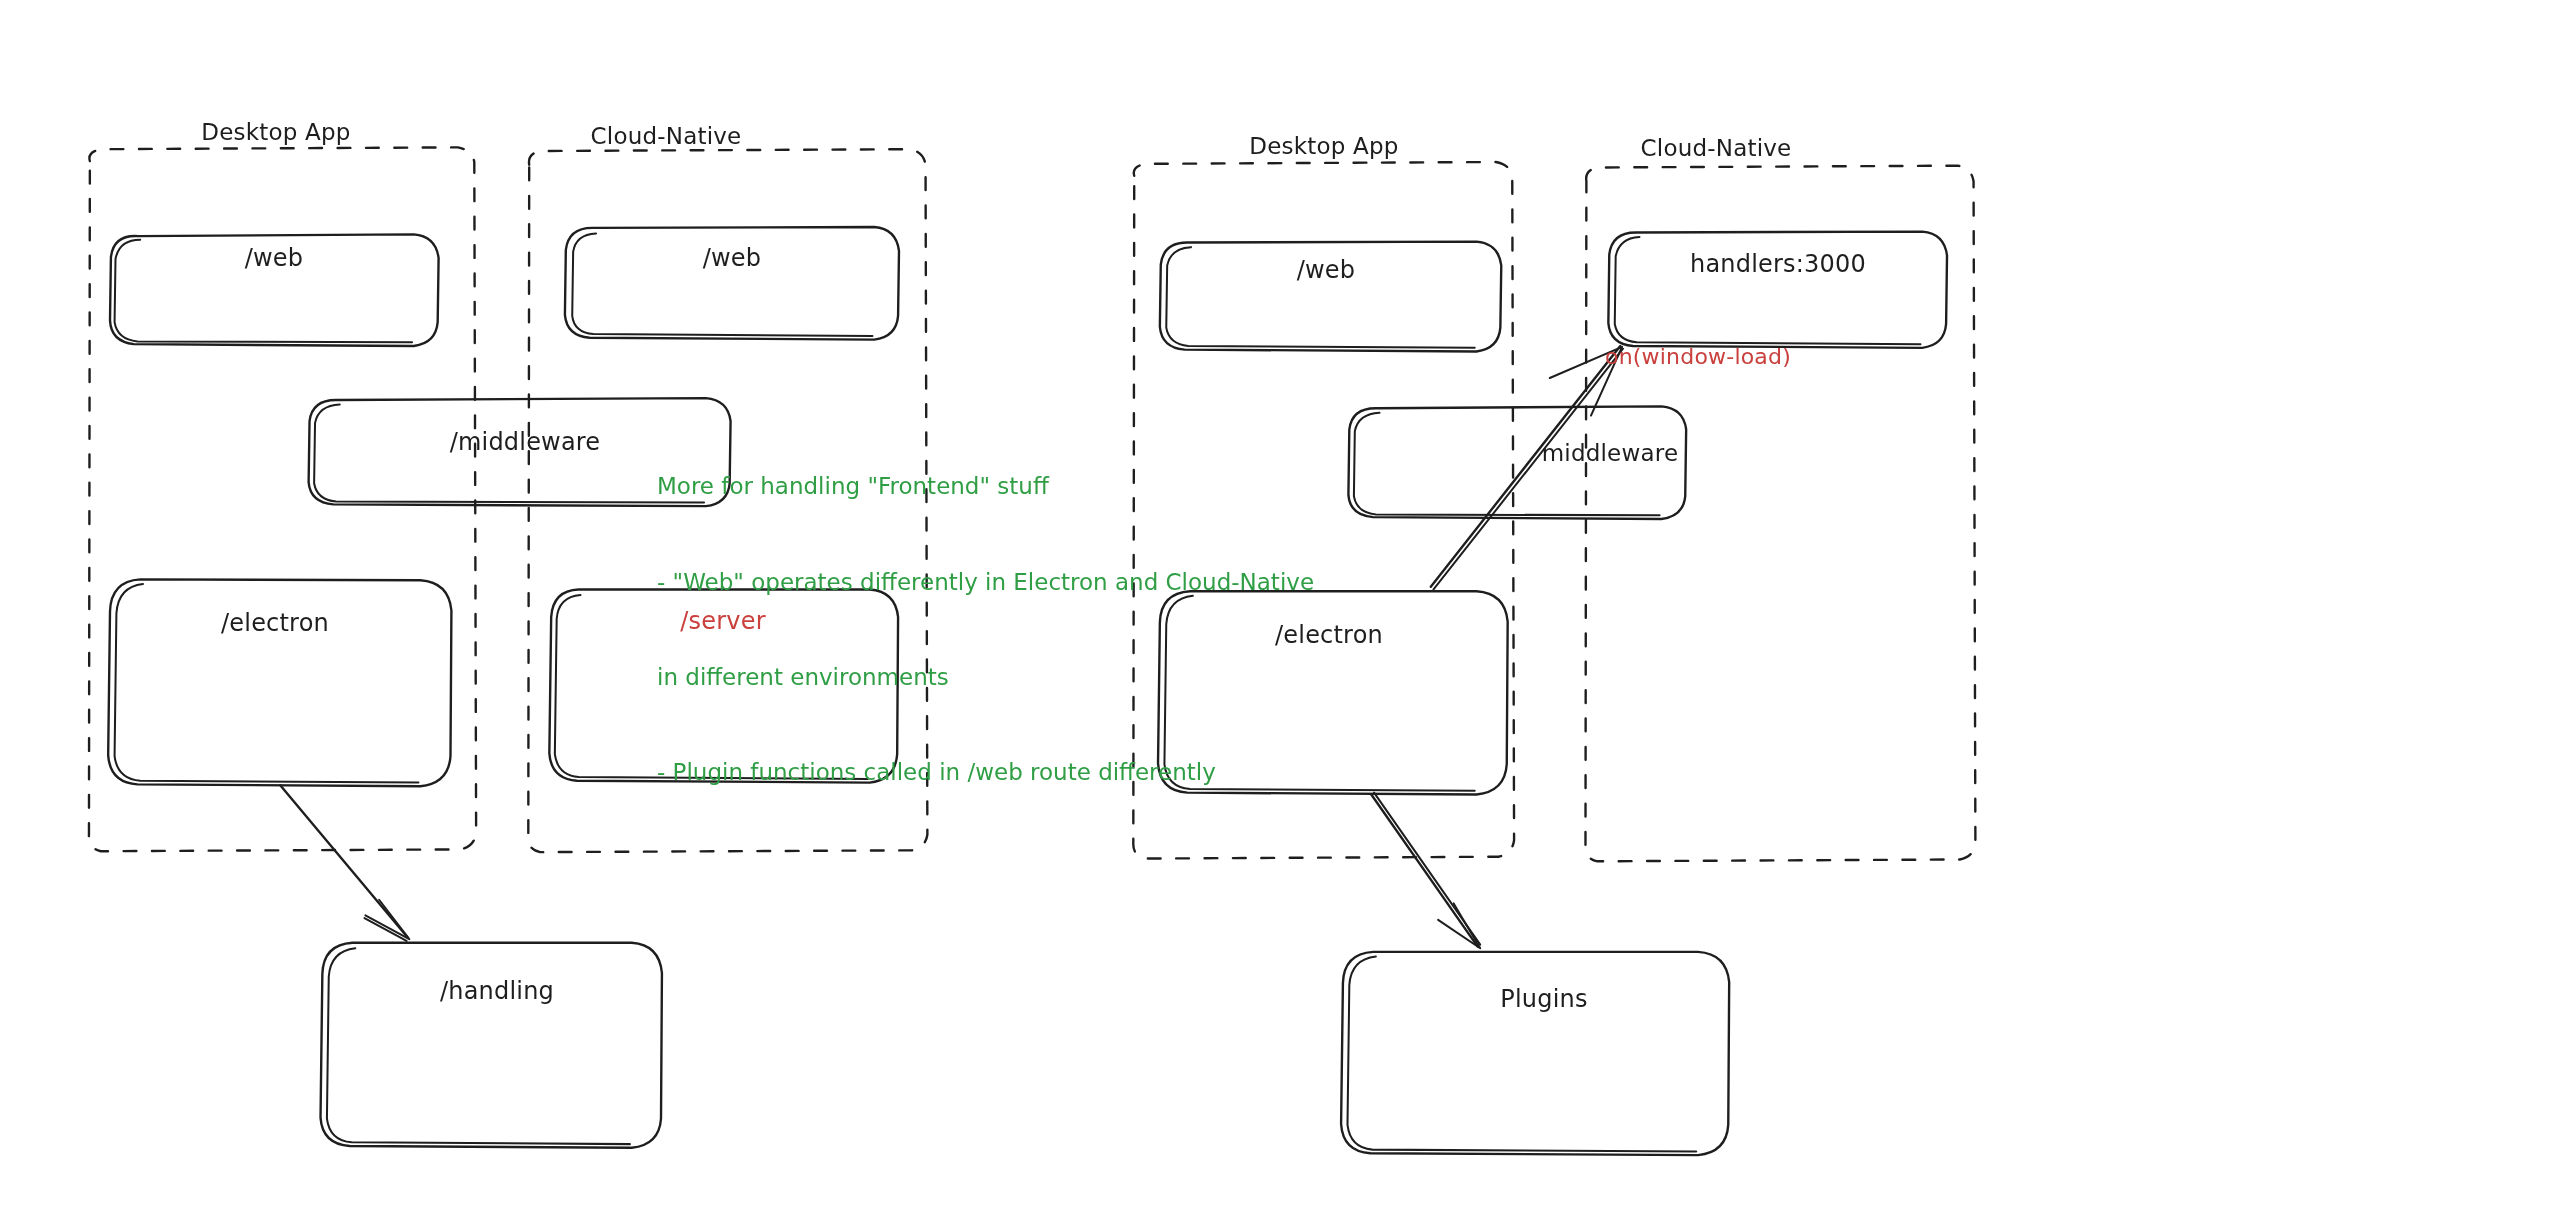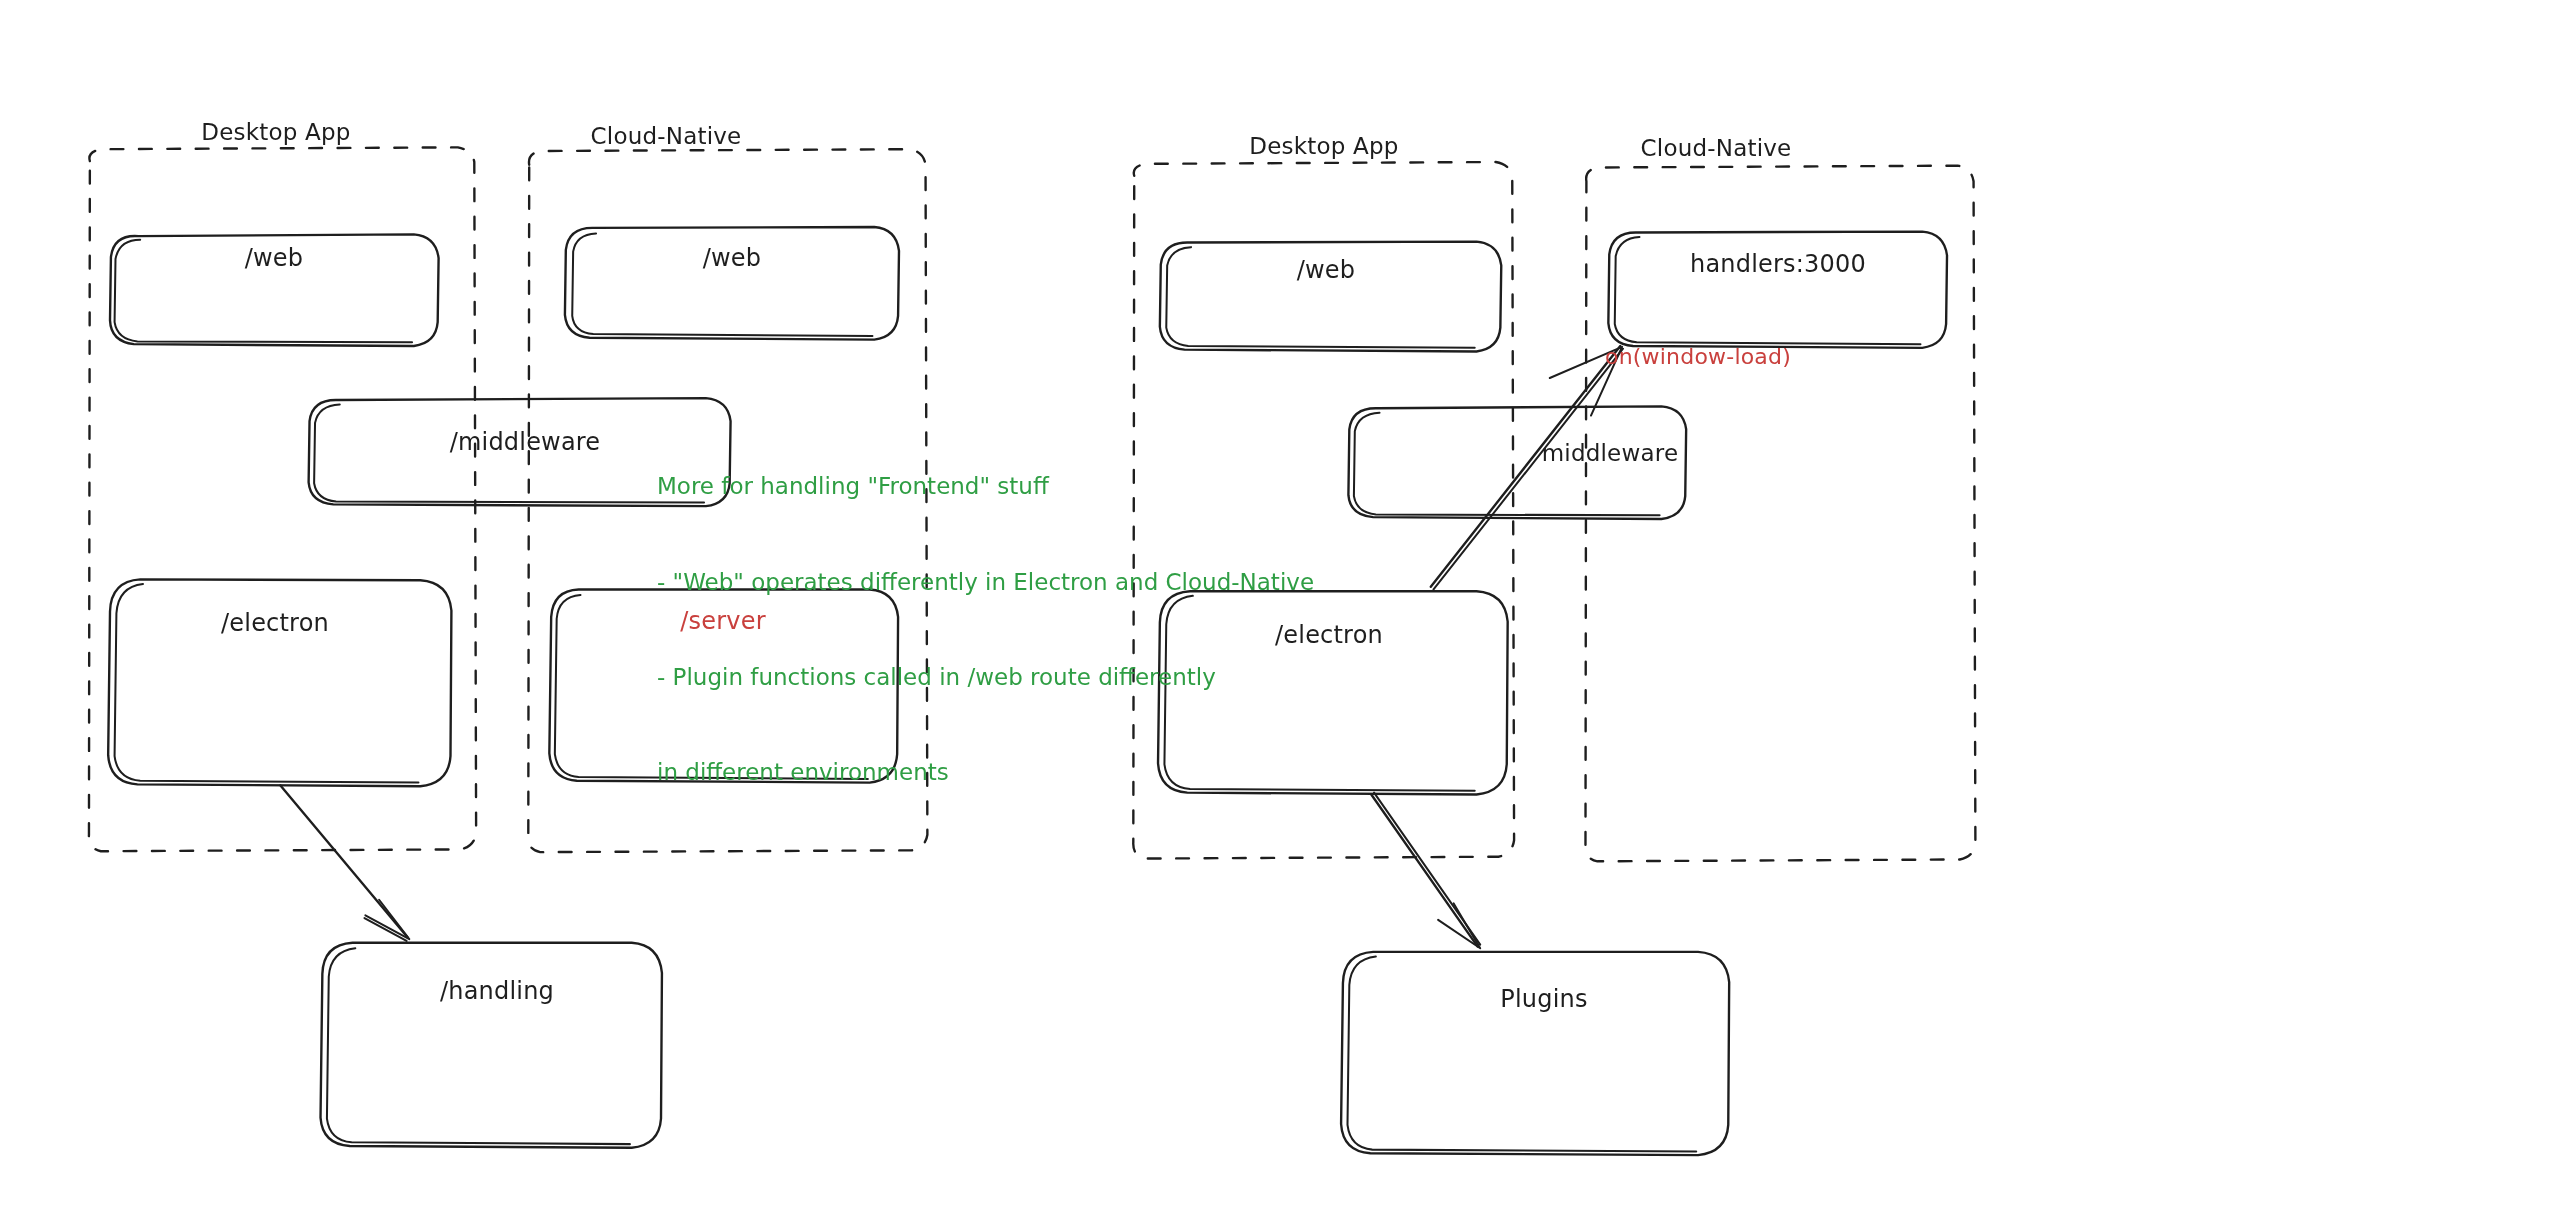--- a/index.html
+++ b/index.html
@@ -200,22 +200,22 @@
   <div class="lbl box-label" style="left:274px; top:244px;">/web</div>
   <div class="lbl box-label" style="left:732px; top:244px;">/web</div>
   <div class="lbl box-label" style="left:497px; top:428px;margin-left:28px;">/middleware</div>
   <div class="lbl box-label" style="left:275px; top:609px;">/electron</div>
   <div class="lbl box-label note-red" style="left:723px; top:607px;">/server</div>
   <div class="lbl box-label" style="left:497px; top:977px;">/handling</div>
 
   <div class="note note-green" style="left:657px; top:408px;">
     <div>More for handling "Frontend" stuff</div>
     <div>- "Web" operates differently in Electron and Cloud-Native</div>
+    <div>in different environments</div>
     <div>- Plugin functions called in /web route differently</div>
-    <div>in different environments</div>
   </div>
 
   <div class="lbl group-title" style="left:1324px; top:133px;">Desktop App</div>
   <div class="lbl group-title" style="left:1716px; top:135px;">Cloud-Native</div>
 
   <div class="lbl box-label" style="left:1326px; top:256px;">/web</div>
 
   <div class="lbl box-label" style="left:1778px; top:250px;">handlers:3000</div>
   <div class="lbl sub-red" style="left:1698px; top:300px;margin-top:44px;">on(window-load)</div>
 

